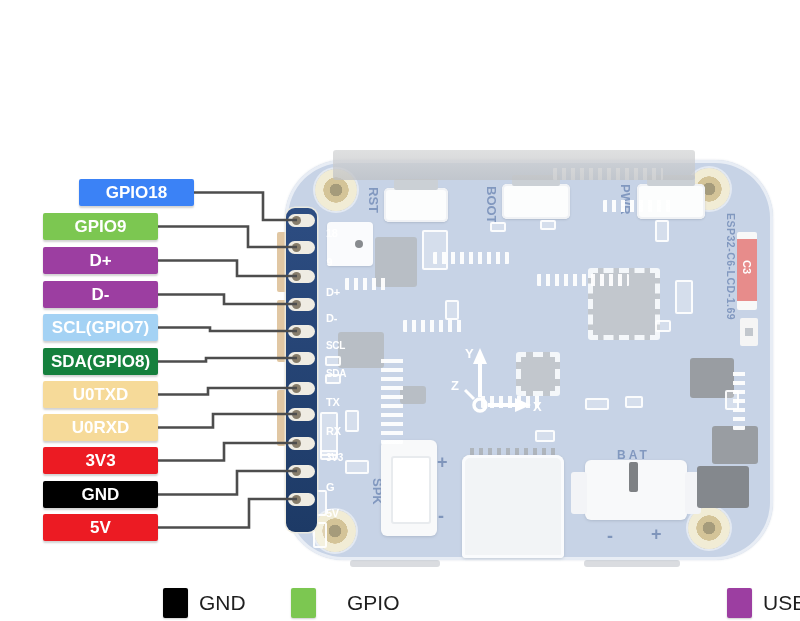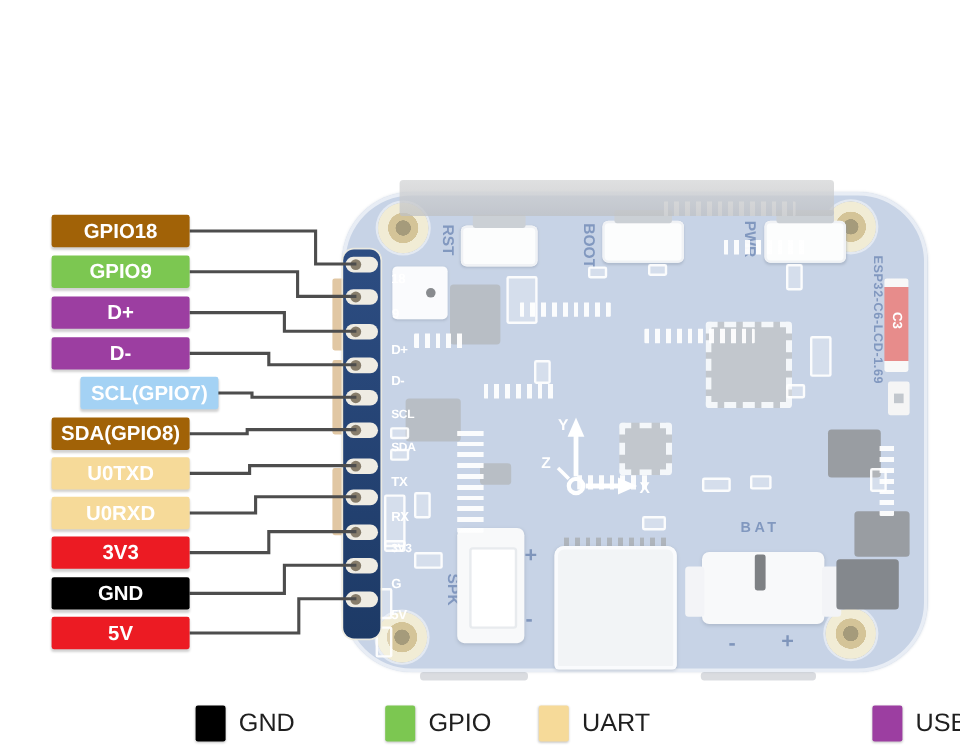--- a/index.html
+++ b/index.html
@@ -141,21 +141,21 @@
     </svg>
 
     <span class="vtext" style="left:100px; top:318px; font-size:13px;">SPK</span>
     <div class="spk-conn"></div>
     <span class="sign" style="left:152px; top:292px;">+</span>
     <span class="sign" style="left:153px; top:346px;">-</span>
 
     <div class="usbc-comb"></div>
     <div class="usbc"></div>
 
-    <span style="position:absolute; left:332px; top:272px; font-size:12px; font-weight:bold; letter-spacing:3px; color:#2f5496;">BAT</span>
+    <span style="position:absolute; left:332px; top:288px; font-size:12px; font-weight:bold; letter-spacing:3px; color:#2f5496;">BAT</span>
     <div class="bat-conn"></div>
     <div class="bat-slot"></div>
     <span class="sign" style="left:322px; top:366px;">-</span>
     <span class="sign" style="left:366px; top:364px;">+</span>
 
     <div id="deco">
         <div class="chip dashed" style="left: 303px; top: 108px; width: 72px; height: 72px;"></div>
         <div class="chip" style="left: 90px; top: 77px; width: 42px; height: 50px;"></div>
         <div class="chip" style="left: 53px; top: 172px; width: 46px; height: 36px;"></div>
         <div class="chip dashed" style="left: 231px; top: 192px; width: 44px; height: 44px;"></div>
@@ -232,44 +232,40 @@
       <polyline points="158,327.5 210,327.5 210,331 297,331" fill="none" stroke="#4d4d4d" stroke-width="2.6"></polyline>
       <polyline points="158,361.5 206,361.5 206,358 297,358" fill="none" stroke="#4d4d4d" stroke-width="2.6"></polyline>
       <polyline points="158,394.5 208,394.5 208,388 297,388" fill="none" stroke="#4d4d4d" stroke-width="2.6"></polyline>
       <polyline points="158,427.5 213,427.5 213,414 297,414" fill="none" stroke="#4d4d4d" stroke-width="2.6"></polyline>
       <polyline points="158,460.5 224,460.5 224,443 297,443" fill="none" stroke="#4d4d4d" stroke-width="2.6"></polyline>
       <polyline points="158,494.5 237,494.5 237,471 297,471" fill="none" stroke="#4d4d4d" stroke-width="2.6"></polyline>
       <polyline points="158,527.5 249,527.5 249,499 297,499" fill="none" stroke="#4d4d4d" stroke-width="2.6"></polyline>
     </svg>
 
   <div id="pin-callouts">
-      <div class="pin-box" style="top: 179px; background: #a16207;">GPIO18</div>
+      <div class="pin-box" style="top: 179px; background: #3b82f6; margin-left: 36px;">GPIO18</div>
       <div class="pin-box" style="top: 213px; background: rgb(124, 199, 81);">GPIO9</div>
       <div class="pin-box" style="top: 247px; background: rgb(156, 62, 161);">D+</div>
       <div class="pin-box" style="top: 281px; background: rgb(156, 62, 161);">D-</div>
-      <div class="pin-box" style="top: 314px; background: rgb(164, 210, 244); margin-left: 24px;">SCL(GPIO7)</div>
-      <div class="pin-box" style="top: 348px; background: #a16207;">SDA(GPIO8)</div>
+      <div class="pin-box" style="top: 314px; background: rgb(164, 210, 244);">SCL(GPIO7)</div>
+      <div class="pin-box" style="top: 348px; background: #15803d;">SDA(GPIO8)</div>
       <div class="pin-box" style="top: 381px; background: rgb(246, 218, 153);">U0TXD</div>
       <div class="pin-box" style="top: 414px; background: rgb(246, 218, 153);">U0RXD</div>
       <div class="pin-box" style="top: 447px; background: rgb(236, 27, 35);">3V3</div>
       <div class="pin-box" style="top: 481px; background: rgb(0, 0, 0);">GND</div>
       <div class="pin-box" style="top: 514px; background: rgb(236, 27, 35);">5V</div>
     </div>
 
   <div class="legend" id="legend">
       <div class="legend-item" style="left: 163px;">
         <div class="legend-swatch" style="background: rgb(0, 0, 0);"></div>
         <span class="legend-label">GND</span>
       </div>
-      <div class="legend-item" style="left: 321px;">
+      <div class="legend-item" style="left: 291px; gap: 20px;">
         <div class="legend-swatch" style="background: rgb(124, 199, 81);"></div>
         <span class="legend-label">GPIO</span>
-      </div>
-      <div class="legend-item" style="left: 449px;">
-        <div class="legend-swatch" style="background: rgb(246, 218, 153);"></div>
-        <span class="legend-label">UART</span>
       </div>
       <div class="legend-item" style="left: 727px;">
         <div class="legend-swatch" style="background: rgb(156, 62, 161);"></div>
         <span class="legend-label">USB</span>
       </div>
     </div>
 </div>
 
 </body></html>

